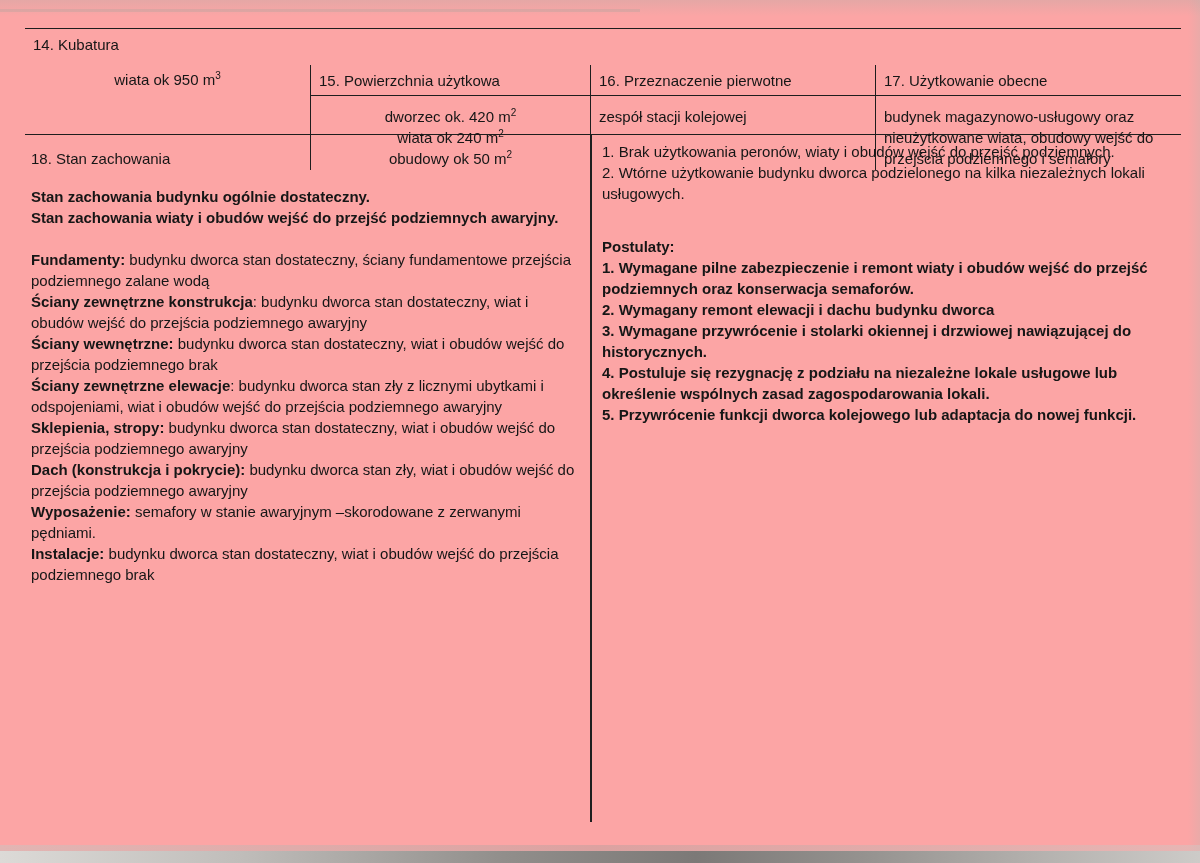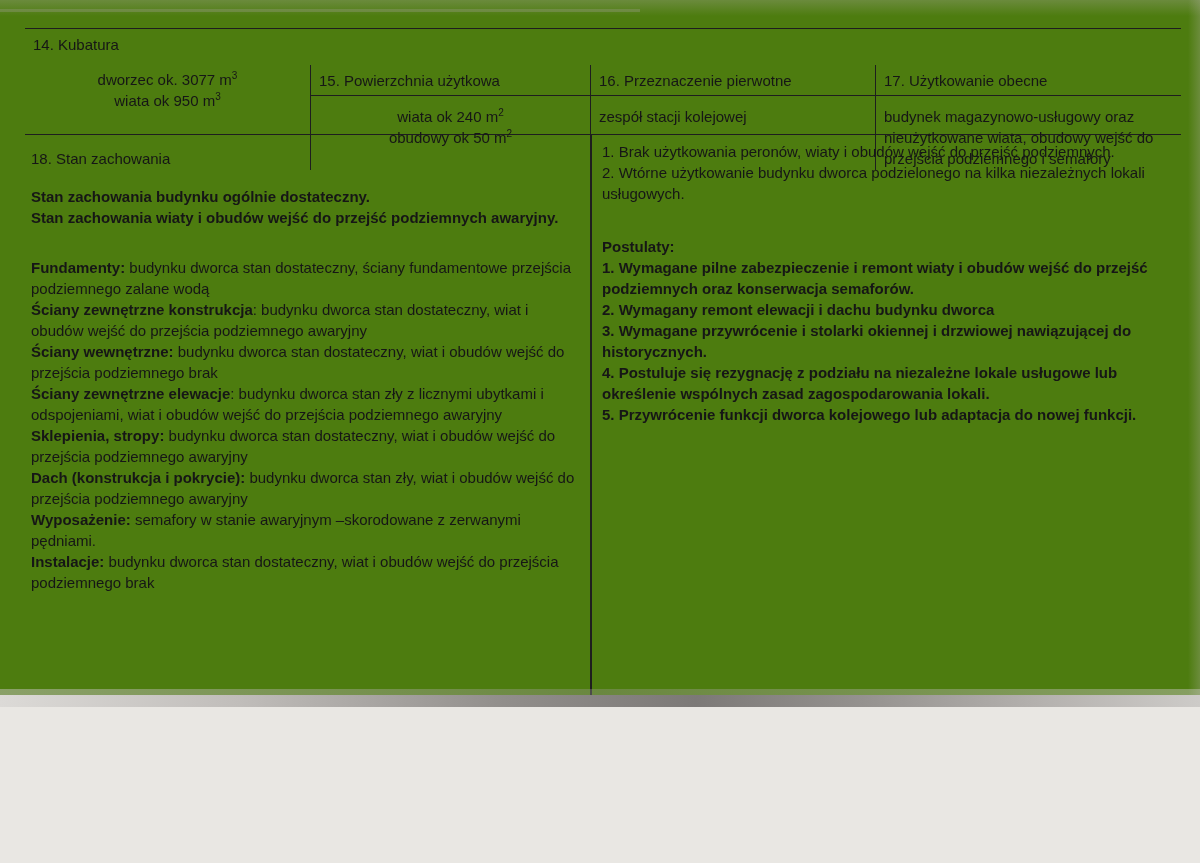--- a/index.html
+++ b/index.html
@@ -4,22 +4,22 @@
 <style>
   * { margin:0; padding:0; box-sizing:border-box; }
   html,body { width:1200px; height:863px; }
   body {
     font-family:"Liberation Sans", sans-serif;
     background:#e9e7e3;
     color:#161616;
   }
   .sheet {
     position:relative;
-    width:1200px; height:707px;
-    background:#4d7c0f;
+    width:1200px; height:863px;
+    background:#fca5a5;
     overflow:hidden;
     font-size:15px;
     line-height:21px;
   }
   
   .scan-top {
     position:absolute; top:0; left:0; right:0; height:16px;
     background:linear-gradient(180deg, rgba(176,172,166,0.30), rgba(255,255,255,0));
     pointer-events:none;
   }
@@ -72,47 +72,47 @@
   .sec18 {
     position:absolute; left:25px; top:146px; width:564px;
     padding:2px 6px 0 6px;
   }
   .sec19 {
     position:absolute; left:598px; top:139px; width:582px;
     padding:2px 6px 0 4px;
   }
   .sec-title { margin-bottom:0; }
   .intro-block { margin-top:17px;font-weight:bold; }
-  .entries-block { margin-top:29px; }
+  .entries-block { margin-top:21px; }
   .entry b { font-weight:bold; }
   .list-block { }
   .postulaty-head { margin-top:32px;font-weight:bold; }
 </style>
 </head>
 <body>
 
 <div class="sheet">
 
   <div class="top-row">
 
     <div class="cell c14">
       <div class="cell-head">
         <span>14. Kubatura</span>
       </div>
       <div class="cell-body centered">
-        <div><span>dworzec ok. 3077 m</span><sup>3</sup></div>
         <div><span>wiata ok 950 m</span><sup>3</sup></div>
       </div>
     </div>
 
     <div class="cell c15">
       <div class="cell-head underline">
         <span>15. Powierzchnia użytkowa</span>
       </div>
       <div class="cell-body centered">
+        <div><span>dworzec ok. 420 m</span><sup>2</sup></div>
         <div><span>wiata ok 240 m</span><sup>2</sup></div>
         <div><span>obudowy ok 50 m</span><sup>2</sup></div>
       </div>
     </div>
 
     <div class="cell c16">
       <div class="cell-head underline">
         <span>16. Przeznaczenie pierwotne</span>
       </div>
       <div class="cell-body">

